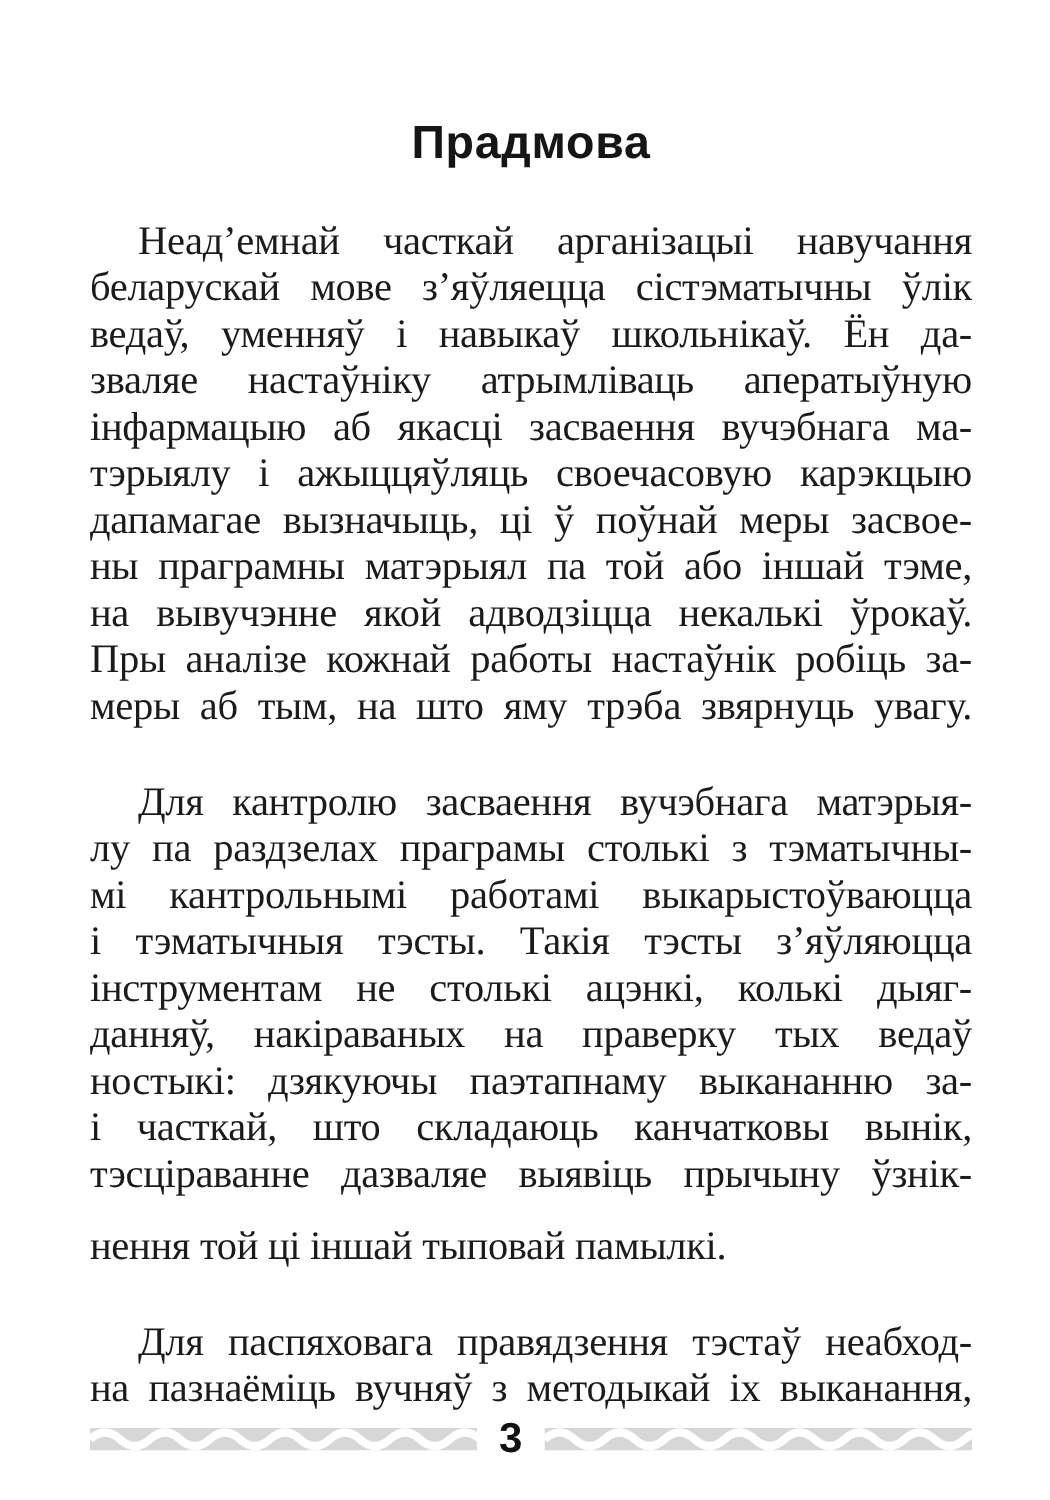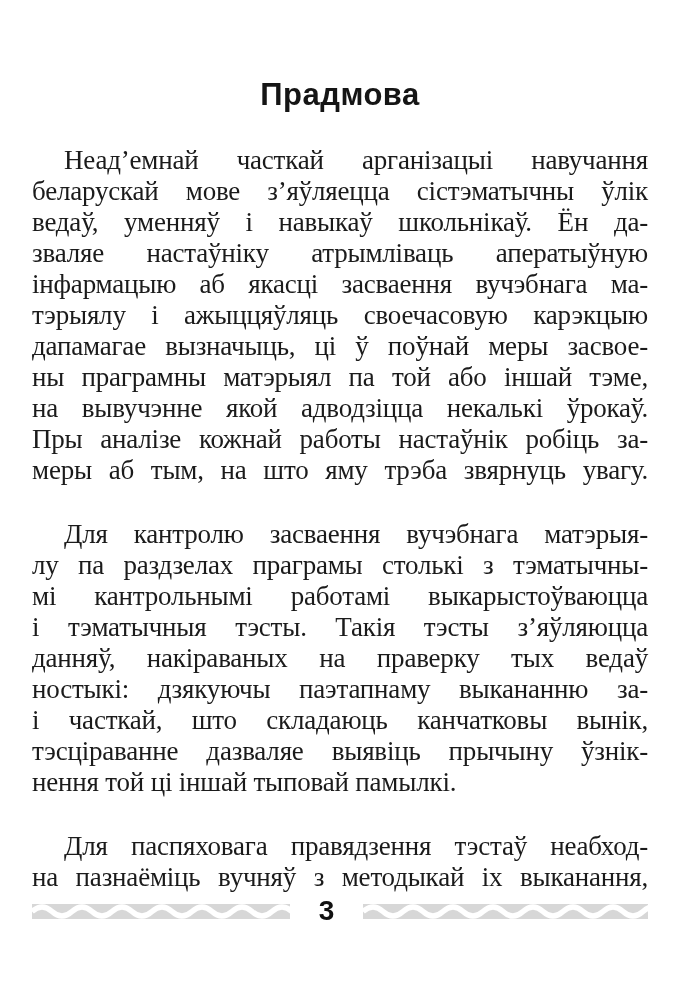--- a/index.html
+++ b/index.html
@@ -1,34 +1,34 @@
 <!DOCTYPE html>
 <html><head>
 <meta charset="utf-8">
 <style>
   html, body { margin: 0; padding: 0; background: #ffffff; }
   body {
     width: 700px; height: 1000px; overflow: hidden;
     font-family: "Liberation Serif", "DejaVu Serif", serif;
     color: #1b1b1b;
   }
-  .page { padding: 78px 52px 0 32px; box-sizing: border-box; width: 700px; height: 1000px; }
+  .page { padding: 78px 52px 0 60px; box-sizing: border-box; width: 700px; height: 1000px; }
   .title {
     font-family: "Liberation Sans", "DejaVu Sans", sans-serif;
     font-weight: bold; font-size: 31px; line-height: 34px;
     text-align: center; margin: 0; color: #151515; letter-spacing: 0.5px;
   }
   .text-block { margin-top: 27px; }
   .line {
     font-size: 27px; line-height: 31px; height: 31px;
     text-align: justify; text-align-last: justify;
     white-space: normal; letter-spacing: -0.2px;
   }
   .line.first { text-indent: 32px; margin-top: 33px; }
-  .line.ragged { text-align-last: left; }
+  .line.ragged { text-align-last: left; margin-top: 17px; }
   .footer {
     margin-top: 5px; height: 26px;
     display: flex; align-items: center; justify-content: space-between;
   }
   .wave { display: block; flex: 0 0 auto; }
   .pagenum {
     font-family: "Liberation Sans", "DejaVu Sans", sans-serif;
     font-weight: bold; font-size: 28px; line-height: 26px;
     color: #111111; padding: 0 4px;
   }
@@ -49,20 +49,21 @@
       <div class="line">тэрыялу і ажыццяўляць своечасовую карэкцыю</div>
       <div class="line">дапамагае вызначыць, ці ў поўнай меры засвое-</div>
       <div class="line">ны праграмны матэрыял па той або іншай тэме,</div>
       <div class="line">на вывучэнне якой адводзіцца некалькі ўрокаў.</div>
       <div class="line">Пры аналізе кожнай работы настаўнік робіць за-</div>
       <div class="line">меры аб тым, на што яму трэба звярнуць увагу.</div>
       <div class="line first">Для кантролю засваення вучэбнага матэрыя-</div>
       <div class="line">лу па раздзелах праграмы столькі з тэматычны-</div>
       <div class="line">мі кантрольнымі работамі выкарыстоўваюцца</div>
       <div class="line">і тэматычныя тэсты. Такія тэсты з’яўляюцца</div>
+      <div class="line">інструментам не столькі ацэнкі, колькі дыяг-</div>
       <div class="line">данняў, накіраваных на праверку тых ведаў</div>
       <div class="line">ностыкі: дзякуючы паэтапнаму выкананню за-</div>
       <div class="line">і часткай, што складаюць канчатковы вынік,</div>
       <div class="line">тэсціраванне дазваляе выявіць прычыну ўзнік-</div>
       <div class="line ragged">нення той ці іншай тыповай памылкі.</div>
       <div class="line first">Для паспяховага правядзення тэстаў неабход-</div>
       <div class="line">на пазнаёміць вучняў з методыкай іх выканання,</div>
     </div>
 
   <div class="footer">

